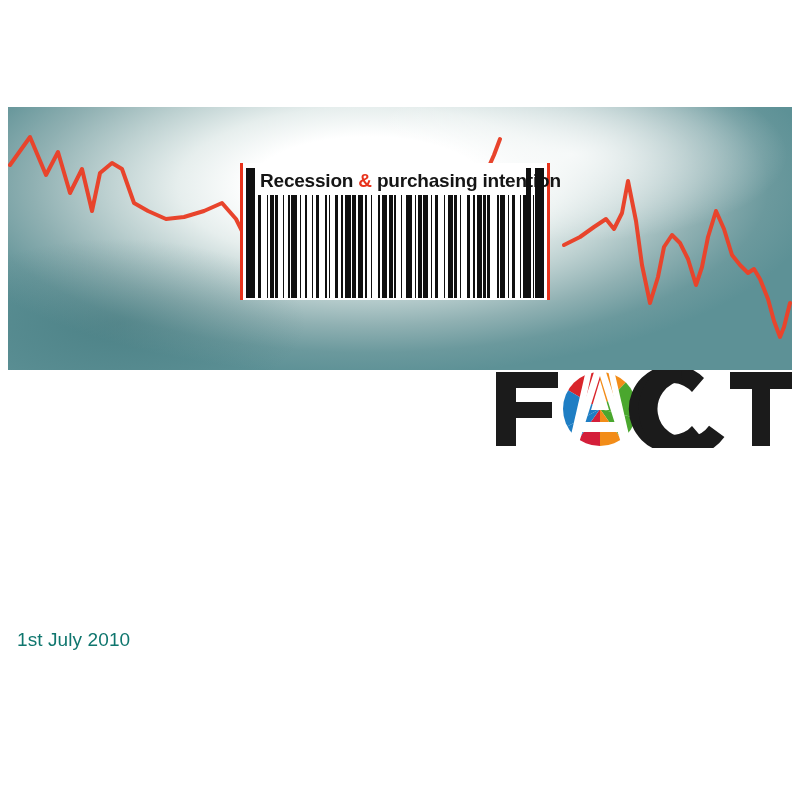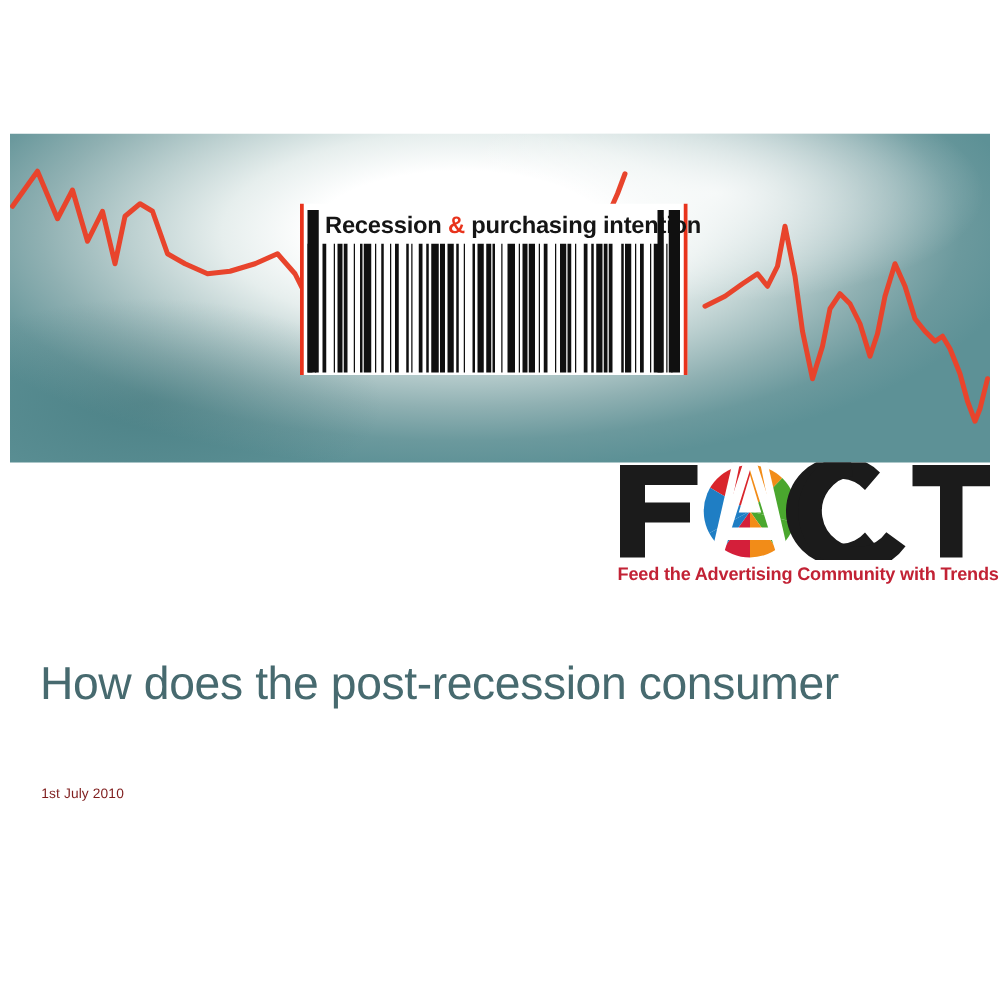--- a/index.html
+++ b/index.html
@@ -154,24 +154,24 @@
     font-size: 37px;
     line-height: 46px;
     color: #476a6f;
     font-weight: normal;
     letter-spacing: -0.3px;
   }
   .headline .line { display: block; }
 
   .date {
     position: absolute;
-    left: 33px;
+    left: 17px;
     top: 629px;
-    font-size: 11px;
-    color: #7f1d1d;
+    font-size: 19px;
+    color: #0f766e;
     letter-spacing: 0.1px;
   }
 </style>
 </head>
 <body>
 
 <div class="banner">
   <div class="banner-sheen"></div>
 
   <svg class="banner-line" viewBox="0 0 784 263" preserveAspectRatio="none">
@@ -342,20 +342,18 @@
       <path d="M200 22 A26 26 0 1 0 200 56 L212 70
                A44 44 0 1 1 212 8 Z" fill="#1b1b1b"></path>
       <circle cx="194" cy="39" r="38" fill="none" stroke="#1b1b1b" stroke-width="19" stroke-dasharray="150 90" transform="rotate(36 194 39)"></circle>
     </g>
 
     <g>
       <path d="M238 2 H300 V19 H278 V76 H260 V19 H238 Z" fill="#1b1b1b"></path>
     </g>
   </svg>
 
-  <div class="logo-tagline">Feed the Advertising Community with Trends</div>
 </div>
 
 <div class="headline">
-  <span class="line">How does the post-recession consumer</span>
 </div>
 
 <div class="date">1st July 2010</div>
 
 </body></html>

